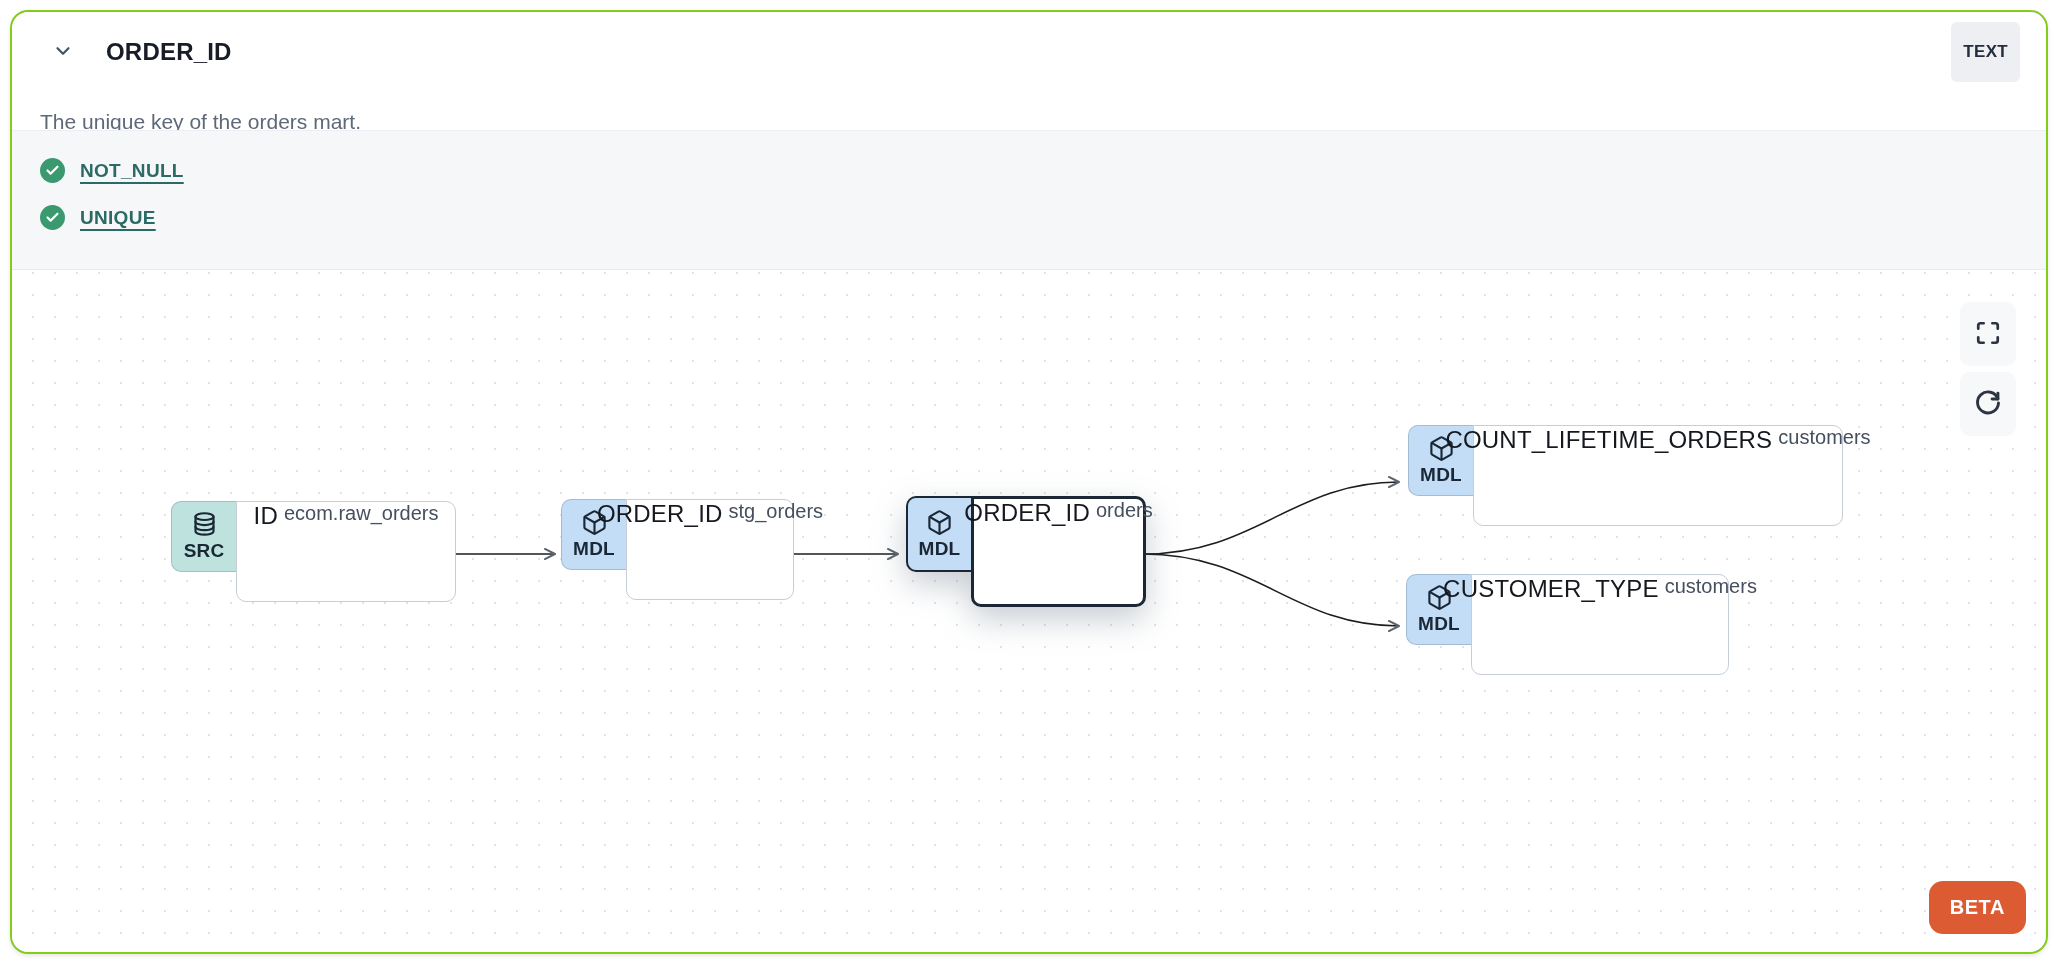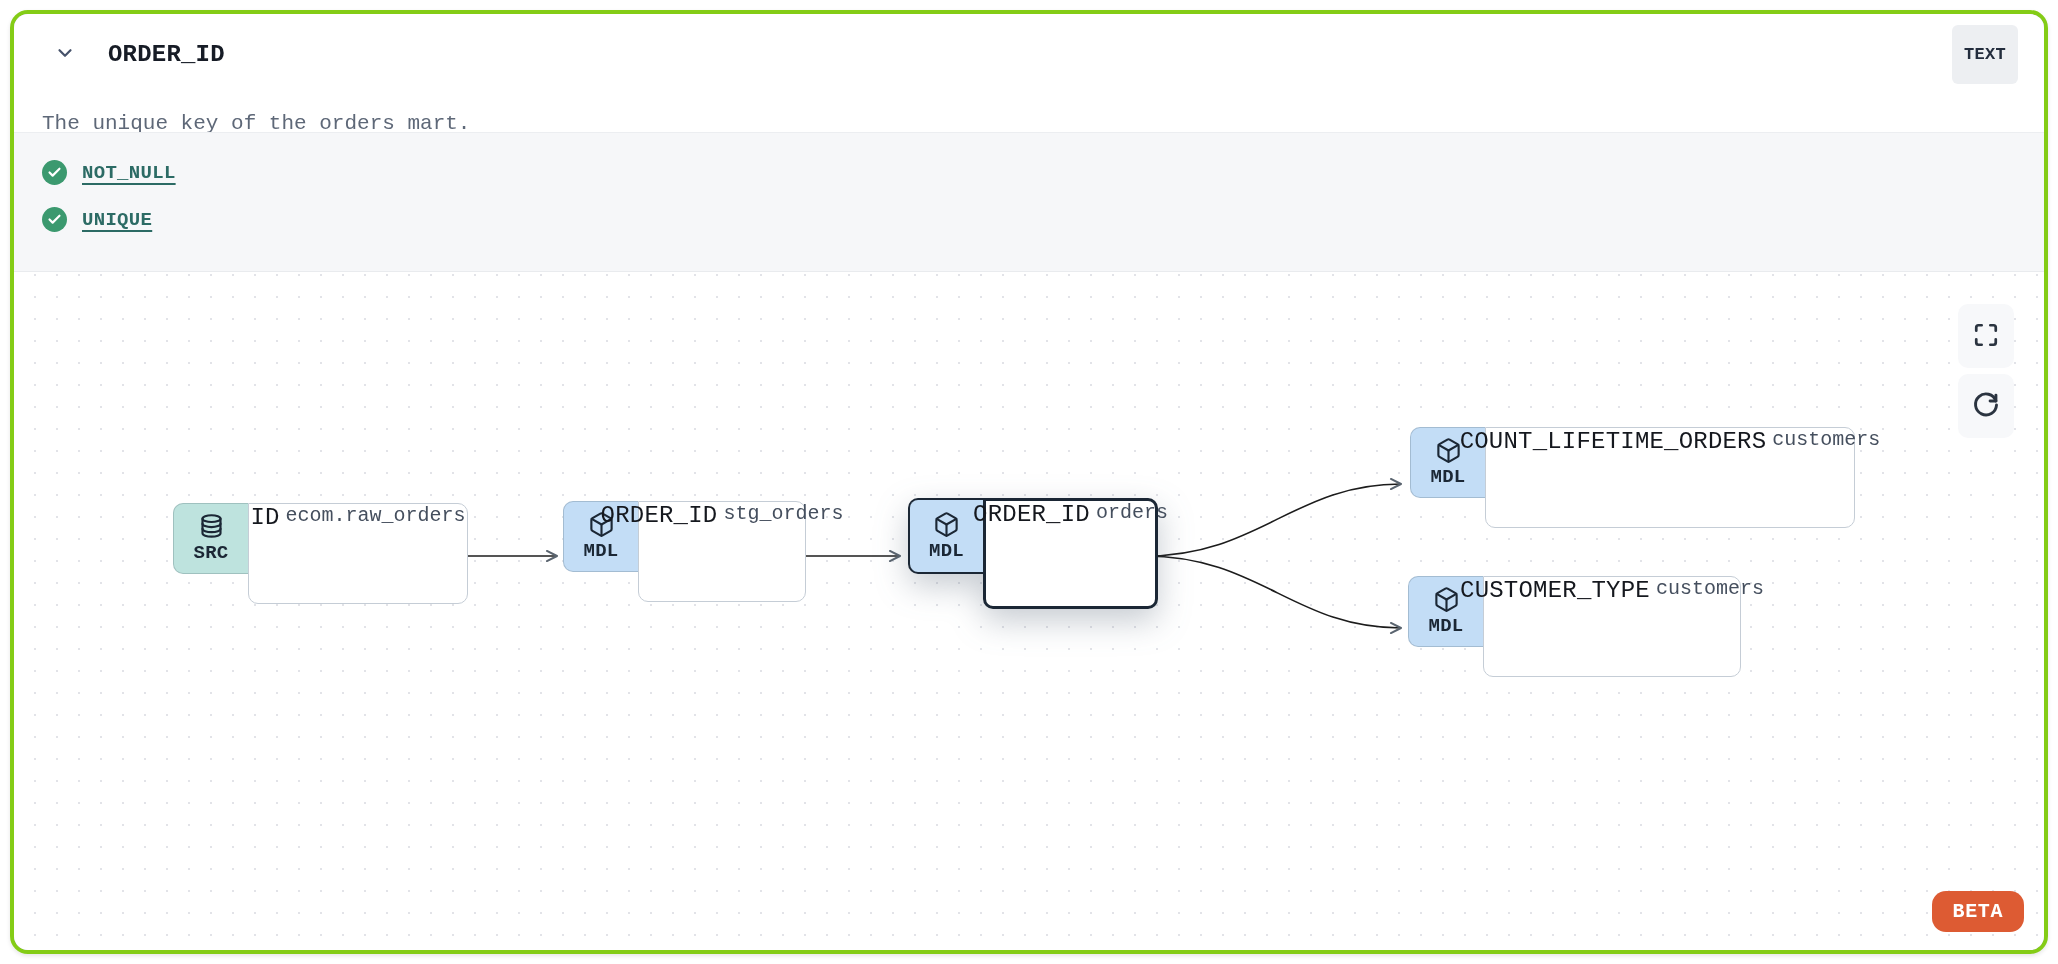--- a/index.html
+++ b/index.html
@@ -1,23 +1,23 @@
 <!DOCTYPE html>
 <html><head>
 <meta charset="utf-8">
 <style>
   * { box-sizing: border-box; margin: 0; padding: 0; }
   html, body { width: 2058px; height: 964px; background: #ffffff; overflow: hidden;
     font-family: "Liberation Sans", sans-serif; }
 
   .panel {
     position: absolute; left: 10px; top: 10px; width: 2038px; height: 944px;
-    background: #c4b5fd; border: 4px solid #84cc16; border-radius: 18px;
+    background: #c4b5fd; border: 2px solid #84cc16; border-radius: 18px;
     box-shadow: 0 2px 4px rgba(0,0,0,0.10);
-    display: flex; flex-direction: column; overflow: hidden; font-family: Liberation Mono, monospace;
+    display: flex; flex-direction: column; overflow: hidden;
   }
 
   
   .header { height: 118px; padding: 18px 26px 0 28px; background: #fff; }
   .title-row { display: flex; align-items: center; height: 44px; }
   .chevron-btn { width: 34px; height: 34px; margin-left: 6px; border: none; background: transparent;
     display: flex; align-items: center; justify-content: center; cursor: pointer; color: #47536b; }
   .page-title { margin-left: 26px; font-size: 24px; font-weight: 600; color: #171c26; letter-spacing: 0.2px; }
   .spacer { flex: 1; }
   .type-badge { background: #edeff2; color: #232d3d; font-size: 17px; font-weight: 600;
@@ -36,21 +36,21 @@
     letter-spacing: 0.3px; cursor: pointer; }
 
   
   .canvas { position: relative; flex: 1; background-color: #ffffff;
     background-image: radial-gradient(circle, #e2e3e8 1.3px, transparent 1.45px);
     background-size: 22px 22px; background-position: 10px 14px; }
   .edges { position: absolute; left: 0; top: 0; pointer-events: none; }
 
   
   .node { position: absolute; display: flex; align-items: flex-start; cursor: pointer; }
-  .node-badge { width: 75px; height: 71px; border-radius: 10px 0 0 10px;
+  .node-badge { width: 65px; height: 71px; border-radius: 10px 0 0 10px;
     border: 1px solid rgba(27,39,53,0.18); border-right: none;
     display: flex; flex-direction: column; align-items: center; justify-content: center;
     gap: 2px; color: #1b2735; flex: 0 0 auto; }
   .badge-src { background: #bee3de; }
   .badge-mdl { background: #c3ddf6; }
   .badge-label { font-size: 19px; font-weight: 600; letter-spacing: 0.2px; }
   .badge-icon svg { display: block; }
   .node-body { background: #ffffff; border: 1.5px solid #c5cdd6; border-radius: 0 10px 10px 10px;
     min-height: 101px; padding: 0 22px; display: flex; flex-direction: row;
     justify-content: center; gap: 6px; white-space: nowrap; }
@@ -62,21 +62,21 @@
   .node.selected .node-body { border: 3px solid #1b2735; min-height: 111px; }
 
   
   .canvas-controls { position: absolute; top: 32px; right: 30px; display: flex;
     flex-direction: column; gap: 6px; }
   .ctl-btn { width: 56px; height: 64px; background: #f7f8fa; border: none; border-radius: 10px;
     display: flex; align-items: center; justify-content: center; color: #2b3440; cursor: pointer; }
 
   .beta-badge { position: absolute; right: 20px; bottom: 18px; background: #dd5b33;
     color: #ffffff; font-size: 20px; font-weight: 700; letter-spacing: 0.6px;
-    padding: 9px 21px; border-radius: 14px; }
+    padding: 15px 21px; border-radius: 14px; }
 </style>
 </head>
 <body>
 
 <div class="panel">
 
   <div class="header">
     <div class="title-row">
       <button class="chevron-btn">
         <span>

